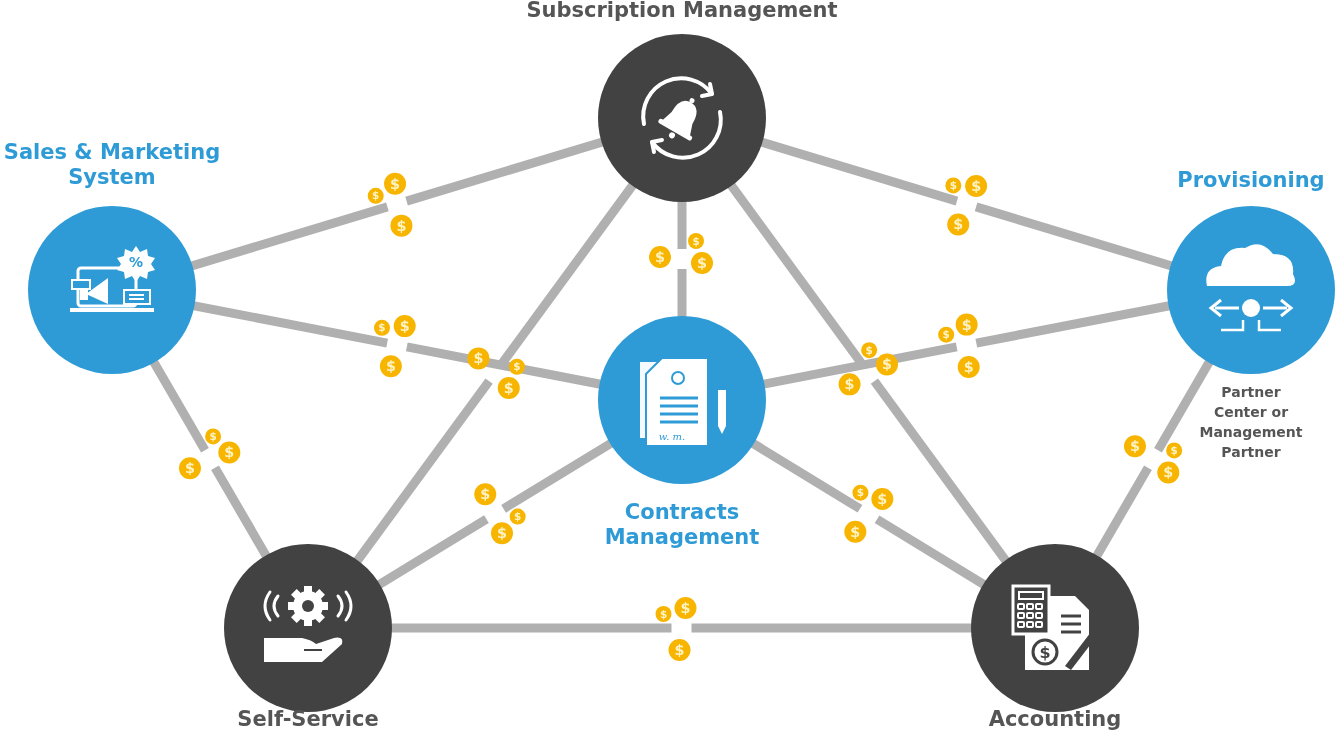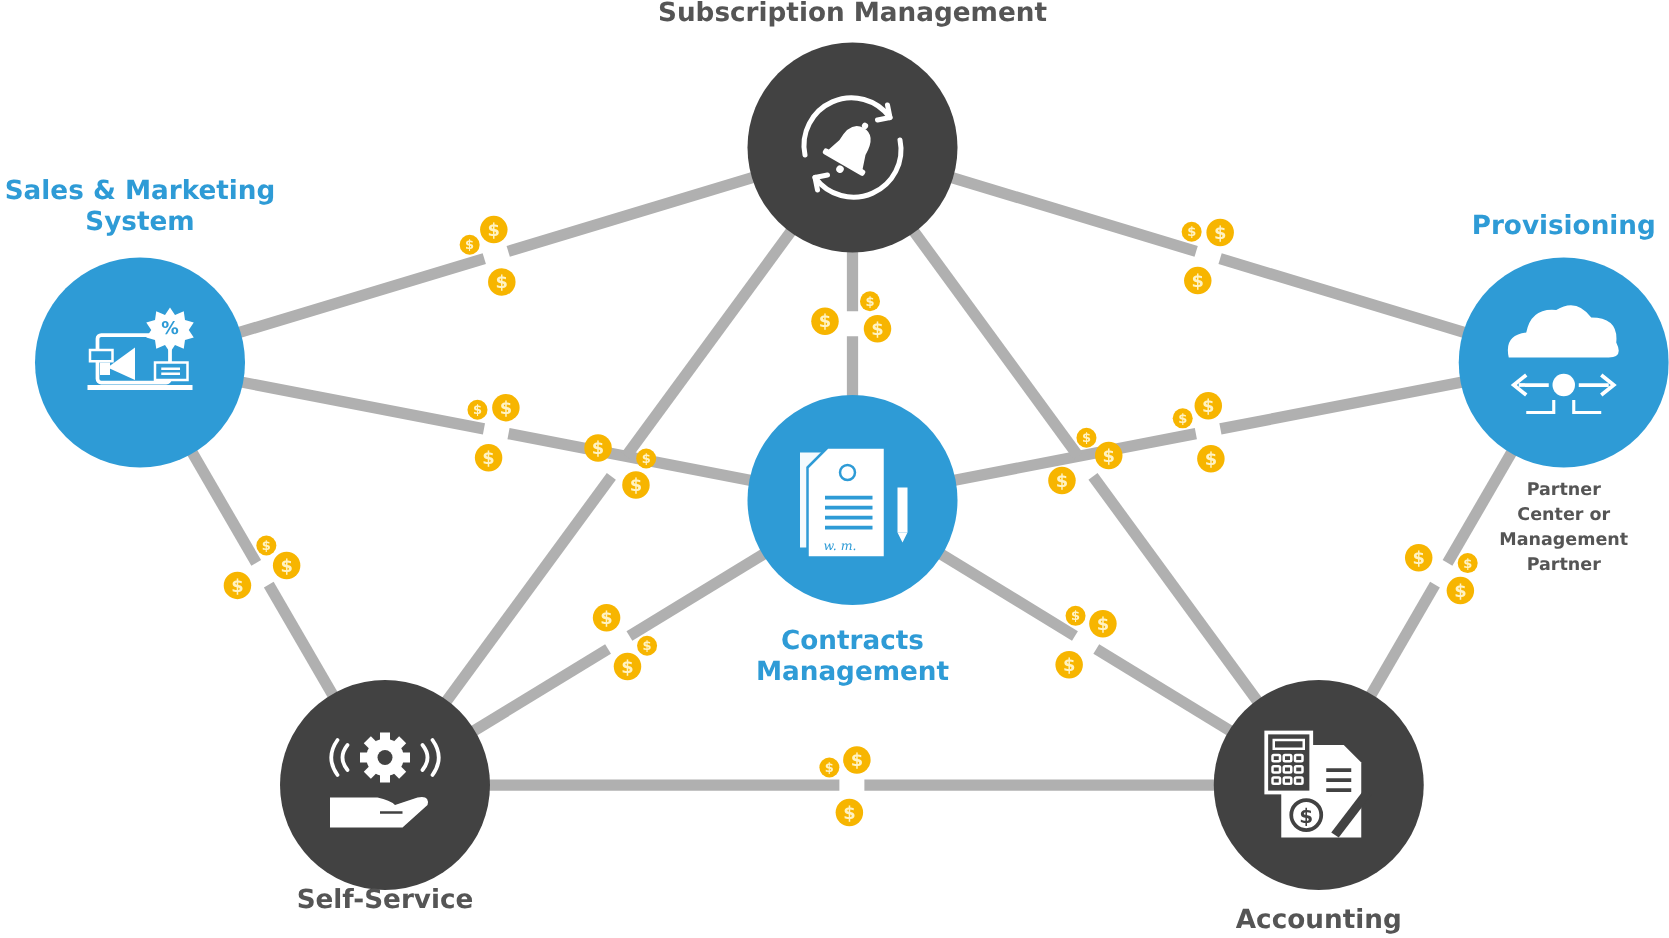--- a/index.html
+++ b/index.html
@@ -272,13 +272,13 @@
   <div>Partner</div>
 </div>
 
 <div class="lbl lbl-blue" style="left:572px; top:500px; width:220px;">
   <div>Contracts</div>
   <div>Management</div>
 </div>
 
 <div class="lbl lbl-dark" style="left:208px; top:707px; width:200px;">Self-Service</div>
 
-<div class="lbl lbl-dark" style="left:955px; top:723px; width:200px;">Accounting</div>
+<div class="lbl lbl-dark" style="left:955px; top:707px; width:200px;">Accounting</div>
 
 </body></html>

